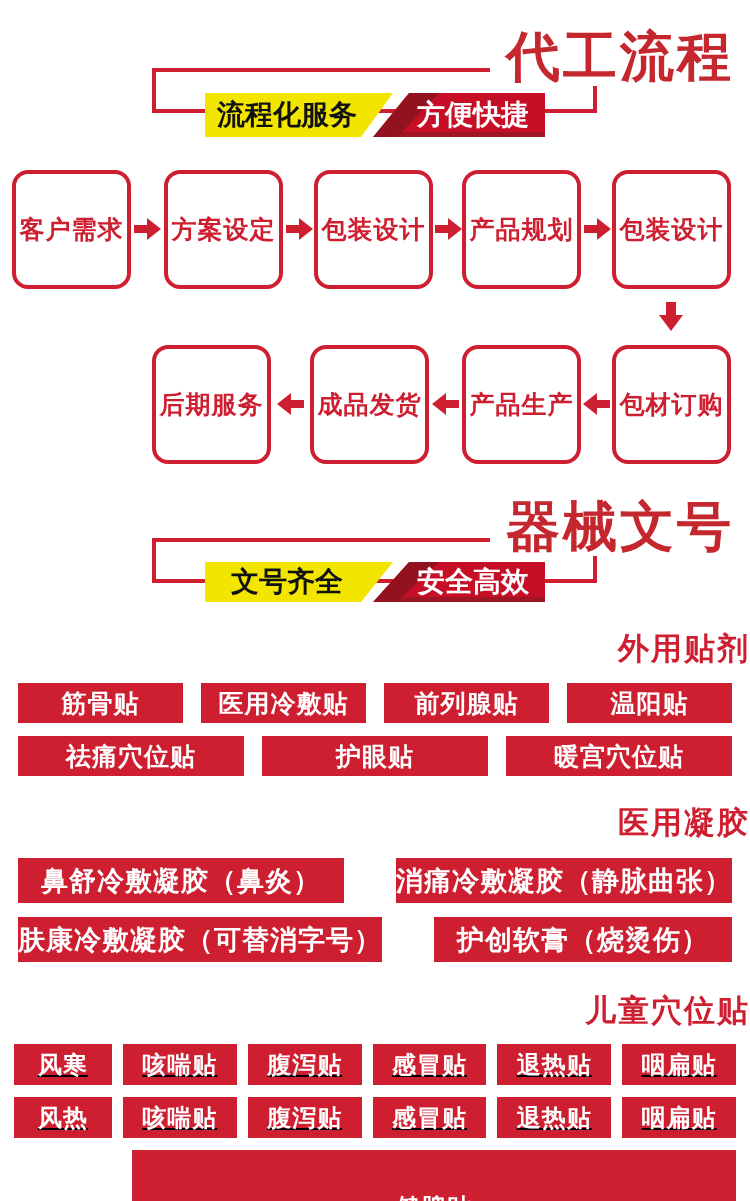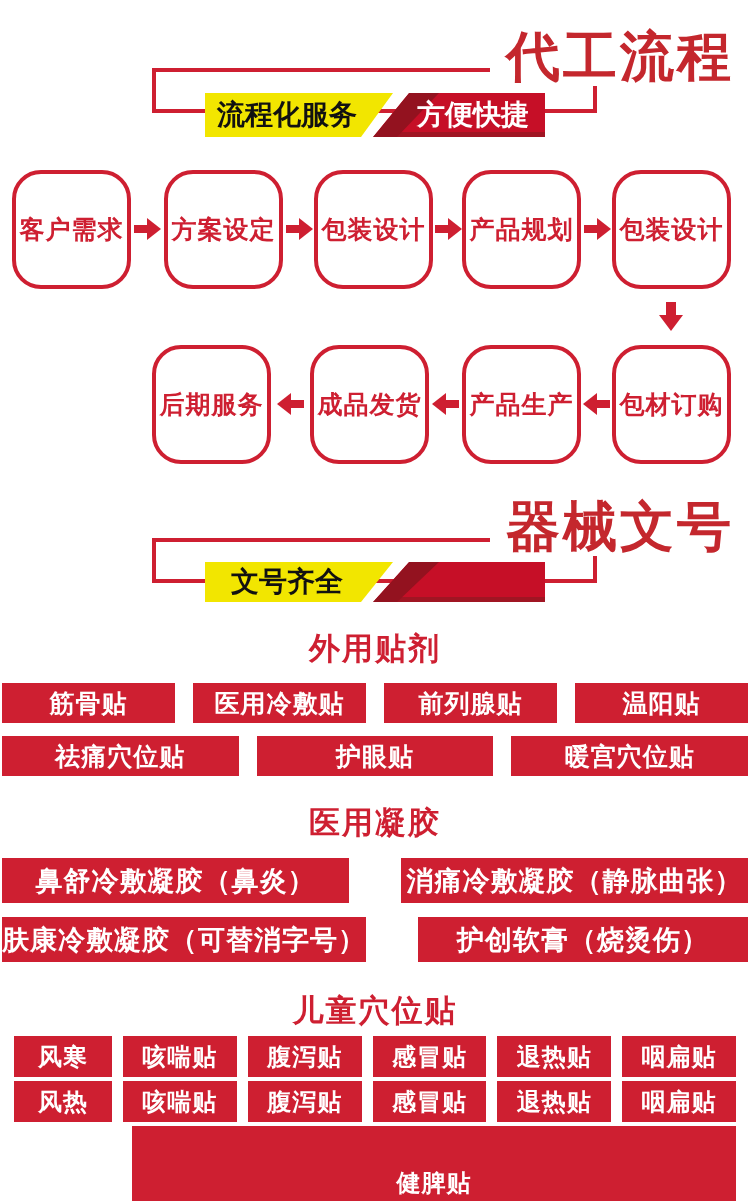--- a/index.html
+++ b/index.html
@@ -53,21 +53,21 @@
     position:absolute;left:0;top:0;bottom:0;width:100px;
     background:var(--red-banner-dark);
     clip-path:polygon(44px 0,74px 0,32px 100%,8px 100%);
   }
   .ribbon-red .ribbon-label{position:relative;z-index:1;}
 
   
   .flow{position:relative;height:330px;}
   .flow-box{
     position:absolute;width:119px;height:119px;
-    border:4px solid var(--red);border-radius:29px;background:#ffffff;
+    border:4px solid var(--red);border-radius:16px;background:#ffffff;
     display:flex;align-items:center;justify-content:center;
     font-size:25px;font-weight:bold;color:var(--red);letter-spacing:1px;
   }
   .arrow-right,.arrow-left{position:absolute;width:27px;height:22px;}
   .arrow-right::before{
     content:'';position:absolute;left:0;top:7px;width:13px;height:8px;background:var(--red);
   }
   .arrow-right::after{
     content:'';position:absolute;left:13px;top:0;width:0;height:0;
     border-top:11px solid transparent;border-bottom:11px solid transparent;
@@ -86,34 +86,34 @@
     content:'';position:absolute;left:7px;top:0;width:10px;height:13px;background:var(--red);
   }
   .arrow-down::after{
     content:'';position:absolute;top:13px;left:0;width:0;height:0;
     border-left:12px solid transparent;border-right:12px solid transparent;
     border-top:16px solid var(--red);
   }
 
   
   .group-heading{
-    text-align:center;font-size:31px;font-weight:bold;color:var(--red);
+    text-align:right;font-size:31px;font-weight:bold;color:var(--red);
     letter-spacing:2px;
   }
-  .btn-row{display:flex;padding:0 2px;}
+  .btn-row{display:flex;padding:0 18px;}
   .red-btn{
     background:var(--red);color:#ffffff;font-weight:bold;
     display:flex;align-items:center;justify-content:center;
     letter-spacing:1px;white-space:nowrap;
   }
   .patch-row{gap:18px;margin-top:13px;}
   .patch-row .red-btn{flex:1;height:40px;font-size:25px;}
   .gel-row{gap:52px;margin-top:14px;}
   .gel-row .red-btn{flex:1;height:45px;font-size:27px;}
-  .kids-row{gap:11px;padding:0 14px;margin-top:4px;}
+  .kids-row{gap:11px;padding:0 14px;margin-top:12px;text-decoration:underline;}
   .kids-row .red-btn{flex:1;height:41px;font-size:24px;}
   .kids-row .red-btn.narrow{flex:0.86;}
   .kids-row.last{justify-content:flex-start;padding-left:132px;flex-direction:column;}
   .kids-row.last .red-btn{flex:0 0 114px;}
 </style>
 </head>
 <body>
 
 <div class="section">
 
@@ -159,20 +159,21 @@
 
   <div class="title-block" style="height:122px;">
     <div class="bracket" style="top:48px;"></div>
     <div class="big-title" style="top:6px;">
       <span>器械文号</span>
     </div>
     <div class="ribbon" style="top:72px;height:40px;">
       <div class="ribbon-yellow">文号齐全</div>
       <div class="ribbon-red">
         <span class="dark-wedge"></span>
+        <span class="ribbon-label">安全高效</span>
       </div>
     </div>
   </div>
 
   <div class="group-heading" style="margin-top:16px;">外用贴剂</div>
   <div class="btn-row patch-row">
     <div class="red-btn">筋骨贴</div>
     <div class="red-btn">医用冷敷贴</div>
     <div class="red-btn">前列腺贴</div>
     <div class="red-btn">温阳贴</div>

